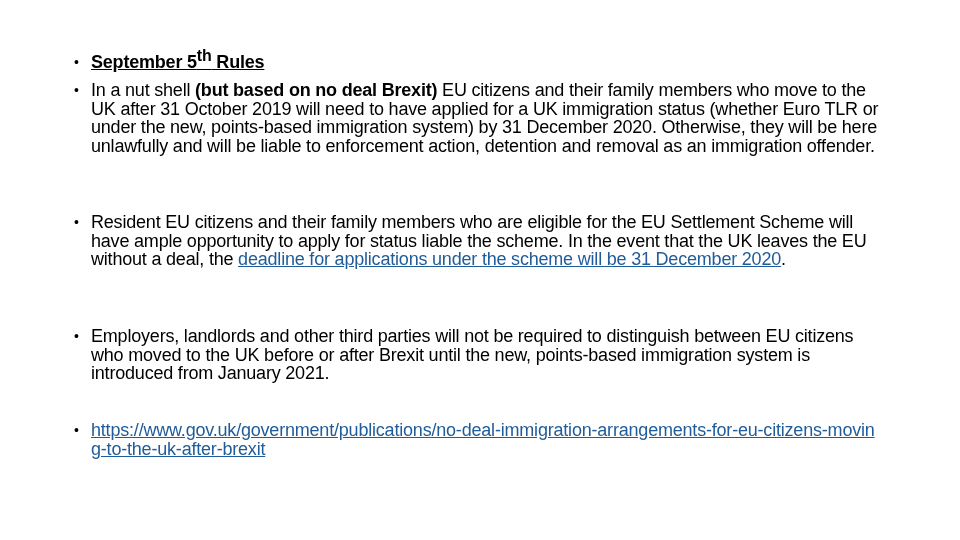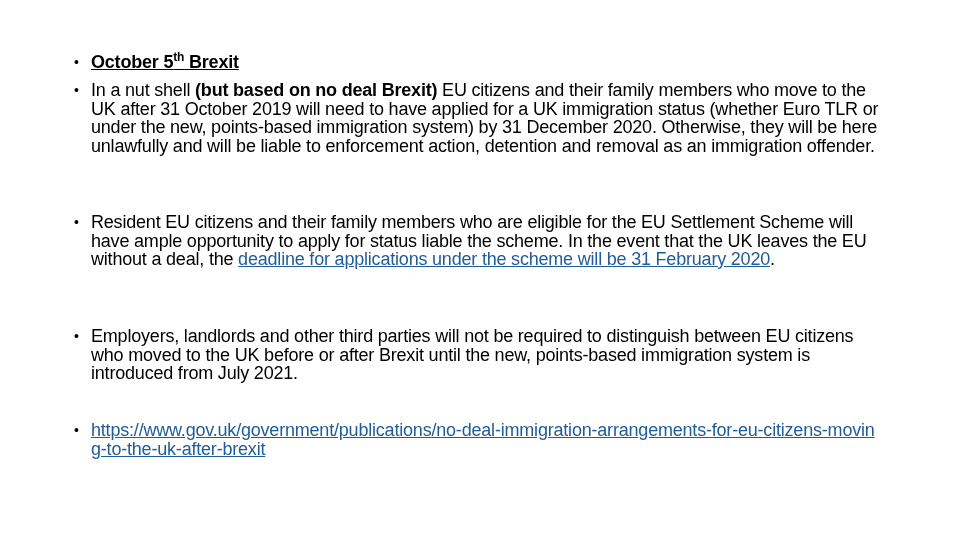--- a/index.html
+++ b/index.html
@@ -40,45 +40,45 @@
       margin-left: 17px;
       display: block;
     }
     .b { font-weight: bold; }
     .u { text-decoration: underline; }
     .link {
       color: #1F5C99;
       text-decoration: underline;
       text-decoration-color: #1F5C99;
     }
-    sup { font-size: 12px; line-height: 0; vertical-align: 7px; }
+    sup { font-size: 16px; line-height: 0; vertical-align: 7px; }
   </style>
 </head>
 <body>
 
 <div class="slide">
 
   <div class="bullet" style="top:53px;">
     <span class="dot">•</span>
-    <span class="text b u"><span>October 5</span><sup>th</sup><span> Brexit</span></span>
+    <span class="text b u"><span>September 5</span><sup>th</sup><span> Rules</span></span>
   </div>
 
   <div class="bullet" style="top:81px;">
     <span class="dot">•</span>
     <span class="text"><span>In a nut shell </span><span class="b">(but based on no deal Brexit)</span><span> EU citizens and their family members who move to the UK after 31 October 2019 will need to have applied for a UK immigration status (whether Euro TLR or under the new, points-based immigration system) by 31 December 2020. Otherwise, they will be here unlawfully and will be liable to enforcement action, detention and removal as an immigration offender.</span></span>
   </div>
 
   <div class="bullet" style="top:213px;">
     <span class="dot">•</span>
-    <span class="text"><span>Resident EU citizens and their family members who are eligible for the EU Settlement Scheme will have ample opportunity to apply for status liable the scheme. In the event that the UK leaves the EU without a deal, the </span><a class="link">deadline for applications under the scheme will be 31 February 2020</a><span>.</span></span>
+    <span class="text"><span>Resident EU citizens and their family members who are eligible for the EU Settlement Scheme will have ample opportunity to apply for status liable the scheme. In the event that the UK leaves the EU without a deal, the </span><a class="link">deadline for applications under the scheme will be 31 December 2020</a><span>.</span></span>
   </div>
 
   <div class="bullet" style="top:327px;">
     <span class="dot">•</span>
-    <span class="text">Employers, landlords and other third parties will not be required to distinguish between EU citizens who moved to the UK before or after Brexit until the new, points-based immigration system is introduced from July 2021.</span>
+    <span class="text">Employers, landlords and other third parties will not be required to distinguish between EU citizens who moved to the UK before or after Brexit until the new, points-based immigration system is introduced from January 2021.</span>
   </div>
 
   <div class="bullet" style="top:421px;">
     <span class="dot">•</span>
     <span class="text"><a class="link" style="word-break:break-all;text-align:center;">https://www.gov.uk/government/publications/no-deal-immigration-arrangements-for-eu-citizens-moving-to-the-uk-after-brexit</a></span>
   </div>
 
 </div>
 
 </body></html>

